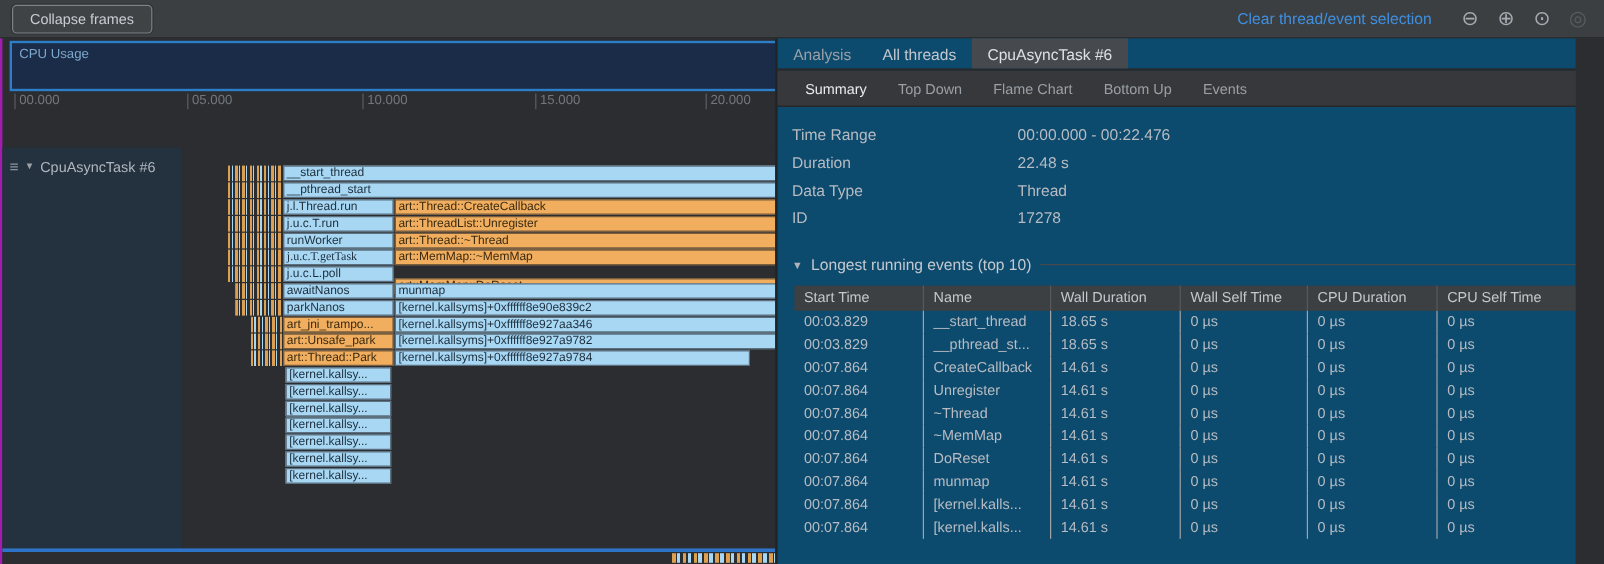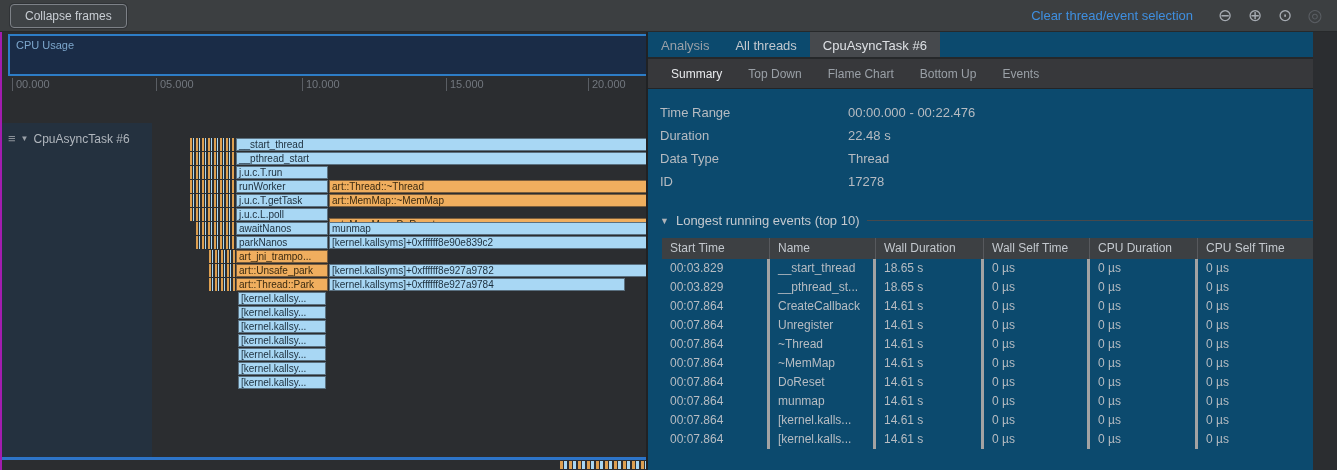--- a/index.html
+++ b/index.html
@@ -120,21 +120,21 @@
   .thead, .trow { display:grid; grid-template-columns:108px 106px 108px 106px 108px 1fr; }
   .thead { background:#3d4043; height:21px; }
   .hcell {
     font-size:12px; color:#c3c8ce; line-height:21px; padding-left:8px;
     border-right:1px solid #57595d; cursor:pointer; white-space:nowrap; overflow:hidden;
   }
   .hcell:last-child { border-right:none; }
   .trow { height:19px; cursor:pointer; }
   .tcell {
     font-size:12px; color:#b7bcc2; line-height:19px; padding-left:8px;
-    border-right:3px solid #a3a3a3; overflow:hidden; white-space:nowrap;
+    border-right:1px solid #a3a3a3; overflow:hidden; white-space:nowrap;
   }
   .tcell:last-child { border-right:none; }
 </style>
 </head>
 <body>
 
 <div class="app">
 
   <div class="topbar">
     <button class="btn-collapse">Collapse frames</button>
@@ -174,50 +174,57 @@
           <div class="frow">
             <div class="seg s" style="left: 38px; width: 45px;"></div>
             <div class="seg b" style="left: 84px; width: 414px;">__start_thread</div>
           </div>
           <div class="frow">
             <div class="seg s" style="left: 38px; width: 45px;"></div>
             <div class="seg b" style="left: 84px; width: 414px;">__pthread_start</div>
           </div>
           <div class="frow">
             <div class="seg s" style="left: 38px; width: 45px;"></div>
+            <div class="seg b" style="left: 84px; width: 92px;">j.l.Thread.run</div>
+            <div class="seg o" style="left: 177px; width: 321px;">art::Thread::CreateCallback</div>
+          </div>
+          <div class="frow">
+            <div class="seg s" style="left: 38px; width: 45px;"></div>
             <div class="seg b" style="left: 84px; width: 92px;">j.u.c.T.run</div>
+            <div class="seg o" style="left: 177px; width: 321px;">art::ThreadList::Unregister</div>
           </div>
           <div class="frow">
             <div class="seg s" style="left: 38px; width: 45px;"></div>
             <div class="seg b" style="left: 84px; width: 92px;">runWorker</div>
             <div class="seg o" style="left: 177px; width: 321px;">art::Thread::~Thread</div>
           </div>
           <div class="frow">
             <div class="seg s" style="left: 38px; width: 45px;"></div>
-            <div class="seg b" style="left: 84px; width: 92px;">j.u.c.T.getTask</div>
+            <div class="seg b" style="left: 84px; width: 92px; font-family: Liberation Serif, serif;">j.u.c.T.getTask</div>
             <div class="seg o" style="left: 177px; width: 321px;">art::MemMap::~MemMap</div>
           </div>
           <div class="frow">
             <div class="seg s" style="left: 38px; width: 45px;"></div>
             <div class="seg b" style="left: 84px; width: 92px;">j.u.c.L.poll</div>
             <div class="seg o" style="left: 177px; width: 321px; margin-top: 10px;">art::MemMap::DoReset</div>
           </div>
           <div class="frow">
             <div class="seg s" style="left: 44px; width: 39px;"></div>
             <div class="seg b" style="left: 84px; width: 92px;">awaitNanos</div>
             <div class="seg b" style="left: 177px; width: 321px;">munmap</div>
           </div>
           <div class="frow">
             <div class="seg s" style="left: 44px; width: 39px;"></div>
             <div class="seg b" style="left: 84px; width: 92px;">parkNanos</div>
             <div class="seg b" style="left: 177px; width: 321px;">[kernel.kallsyms]+0xffffff8e90e839c2</div>
           </div>
           <div class="frow">
             <div class="seg s" style="left: 57px; width: 26px;"></div>
             <div class="seg o" style="left: 84px; width: 92px;">art_jni_trampo...</div>
+            <div class="seg b" style="left: 177px; width: 321px;">[kernel.kallsyms]+0xffffff8e927aa346</div>
           </div>
           <div class="frow">
             <div class="seg s" style="left: 57px; width: 26px;"></div>
             <div class="seg o" style="left: 84px; width: 92px;">art::Unsafe_park</div>
             <div class="seg b" style="left: 177px; width: 321px;">[kernel.kallsyms]+0xffffff8e927a9782</div>
           </div>
           <div class="frow">
             <div class="seg s" style="left: 57px; width: 26px;"></div>
             <div class="seg o" style="left: 84px; width: 92px;">art::Thread::Park</div>
             <div class="seg b" style="left: 177px; width: 296px;">[kernel.kallsyms]+0xffffff8e927a9784</div>

